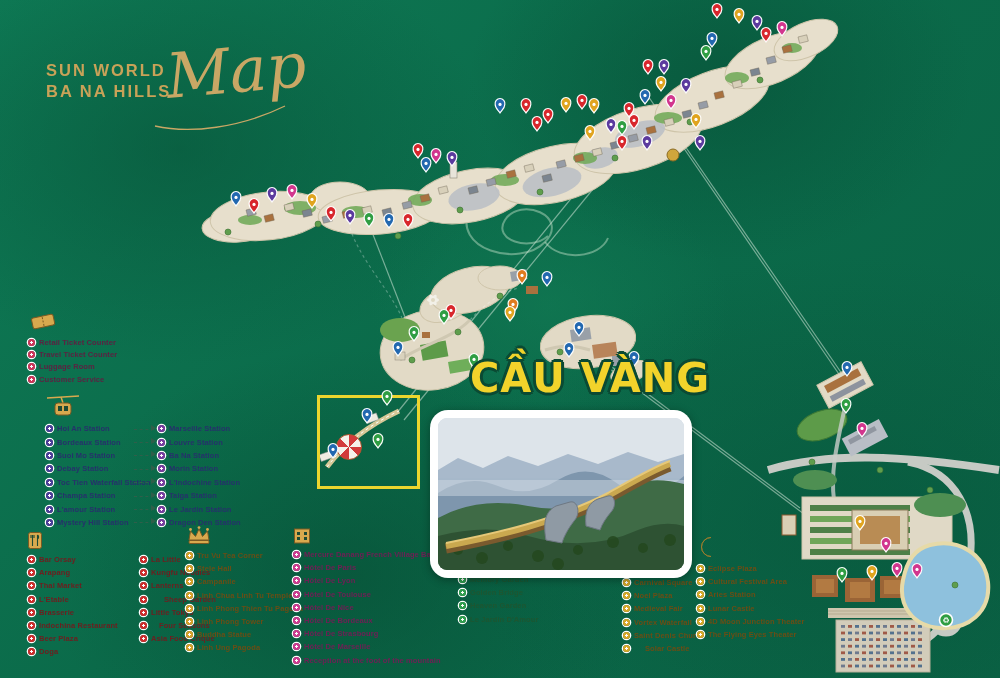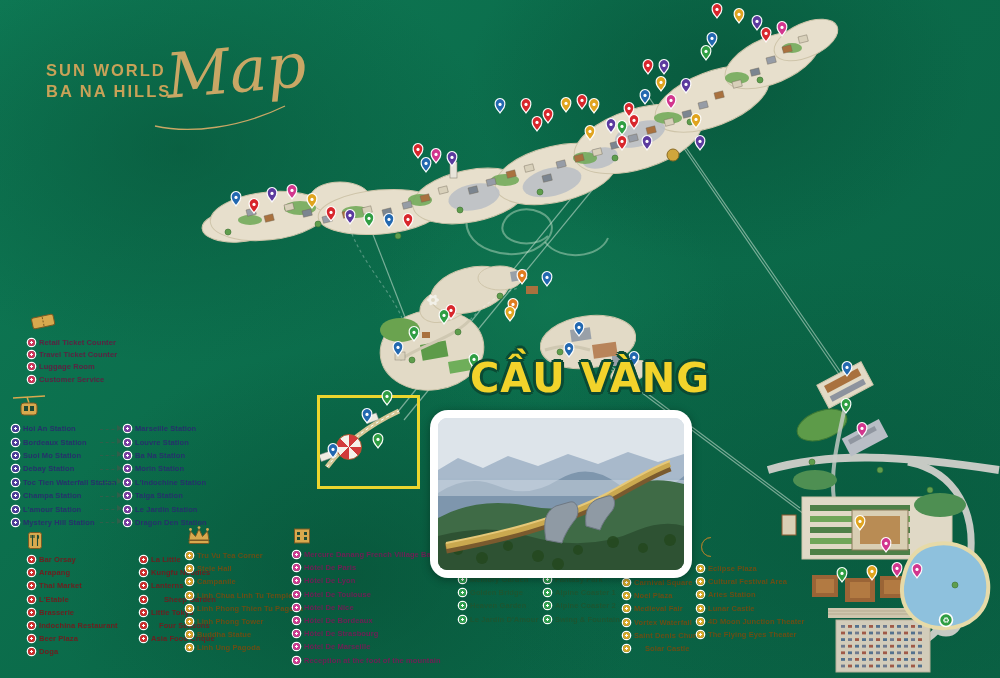--- a/index.html
+++ b/index.html
@@ -40,21 +40,21 @@
   .lg-cols{display:flex;align-items:flex-start;}
   #g-tickets .lg-item{height:12.4px;}
   #g-dining .lg-col:first-child{width:112px;}
   #g-gardens .lg-col:first-child{width:85px;}
   .pair-row{display:flex;align-items:center;height:13.4px;}
   .pair-row .lg-item:first-child{width:88px;}
   .conn{width:20px;height:1px;border-bottom:1px dashed #2f5f4a;position:relative;margin:0 4px 0 0;}
   .conn::after{content:"";position:absolute;right:-2px;top:-3px;border-left:5px solid #2f5f4a;
     border-top:3px solid transparent;border-bottom:3px solid transparent;}
   #g-tickets{left:28px;top:310px;}
-  #g-stations{left:12px;top:394px;}
+  #g-stations{left:46px;top:394px;}
   #g-dining{left:28px;top:532px;}
   #g-spiritual{left:186px;top:526px;}
   #g-hotels{left:293px;top:527px;}
   #g-gardens{left:459px;top:573px;}
   #g-squares{left:623px;top:576px;}
   #g-moonlight{left:697px;top:536px;}
 </style>
 </head>
 <body>
 
@@ -979,38 +979,20 @@
           </div>
           <div class="lg-item">
             <span class="bullet" style="background: radial-gradient(circle, rgb(255, 255, 255) 0px, rgb(255, 255, 255) 1px, rgb(47, 158, 77) 1.1px);"></span>
             <span class="lbl" style="color: rgb(29, 86, 49);">Heaven Garden</span>
           </div>
           <div class="lg-item">
             <span class="bullet" style="background: radial-gradient(circle, rgb(255, 255, 255) 0px, rgb(255, 255, 255) 1px, rgb(47, 158, 77) 1.1px);"></span>
             <span class="lbl" style="color: rgb(29, 86, 49);">Le Jardin D'Amour</span>
           </div>
         </div>
-        <div class="lg-col">
-          <div class="lg-item">
-            <span class="bullet" style="background: radial-gradient(circle, rgb(255, 255, 255) 0px, rgb(255, 255, 255) 1px, rgb(47, 158, 77) 1.1px);"></span>
-            <span class="lbl" style="color: rgb(29, 86, 49);">Fantasy Park</span>
-          </div>
-          <div class="lg-item">
-            <span class="bullet" style="background: radial-gradient(circle, rgb(255, 255, 255) 0px, rgb(255, 255, 255) 1px, rgb(47, 158, 77) 1.1px);"></span>
-            <span class="lbl" style="color: rgb(29, 86, 49);">Alpine Coaster 1</span>
-          </div>
-          <div class="lg-item">
-            <span class="bullet" style="background: radial-gradient(circle, rgb(255, 255, 255) 0px, rgb(255, 255, 255) 1px, rgb(47, 158, 77) 1.1px);"></span>
-            <span class="lbl" style="color: rgb(29, 86, 49);">Alpine Coaster 2</span>
-          </div>
-          <div class="lg-item">
-            <span class="bullet" style="background: radial-gradient(circle, rgb(255, 255, 255) 0px, rgb(255, 255, 255) 1px, rgb(47, 158, 77) 1.1px);"></span>
-            <span class="lbl" style="color: rgb(29, 86, 49);">Swing &amp; Fountain</span>
-          </div>
-        </div>
       </div>
     </div>
   <div class="grp" id="g-squares">
       <div class="lg-cols">
         <div class="lg-col">
           <div class="lg-item">
             <span class="bullet" style="background: radial-gradient(circle, rgb(255, 255, 255) 0px, rgb(255, 255, 255) 1px, rgb(216, 167, 39) 1.1px);"></span>
             <span class="lbl" style="color: rgb(106, 77, 21);">Carnival Square</span>
           </div>
           <div class="lg-item">

